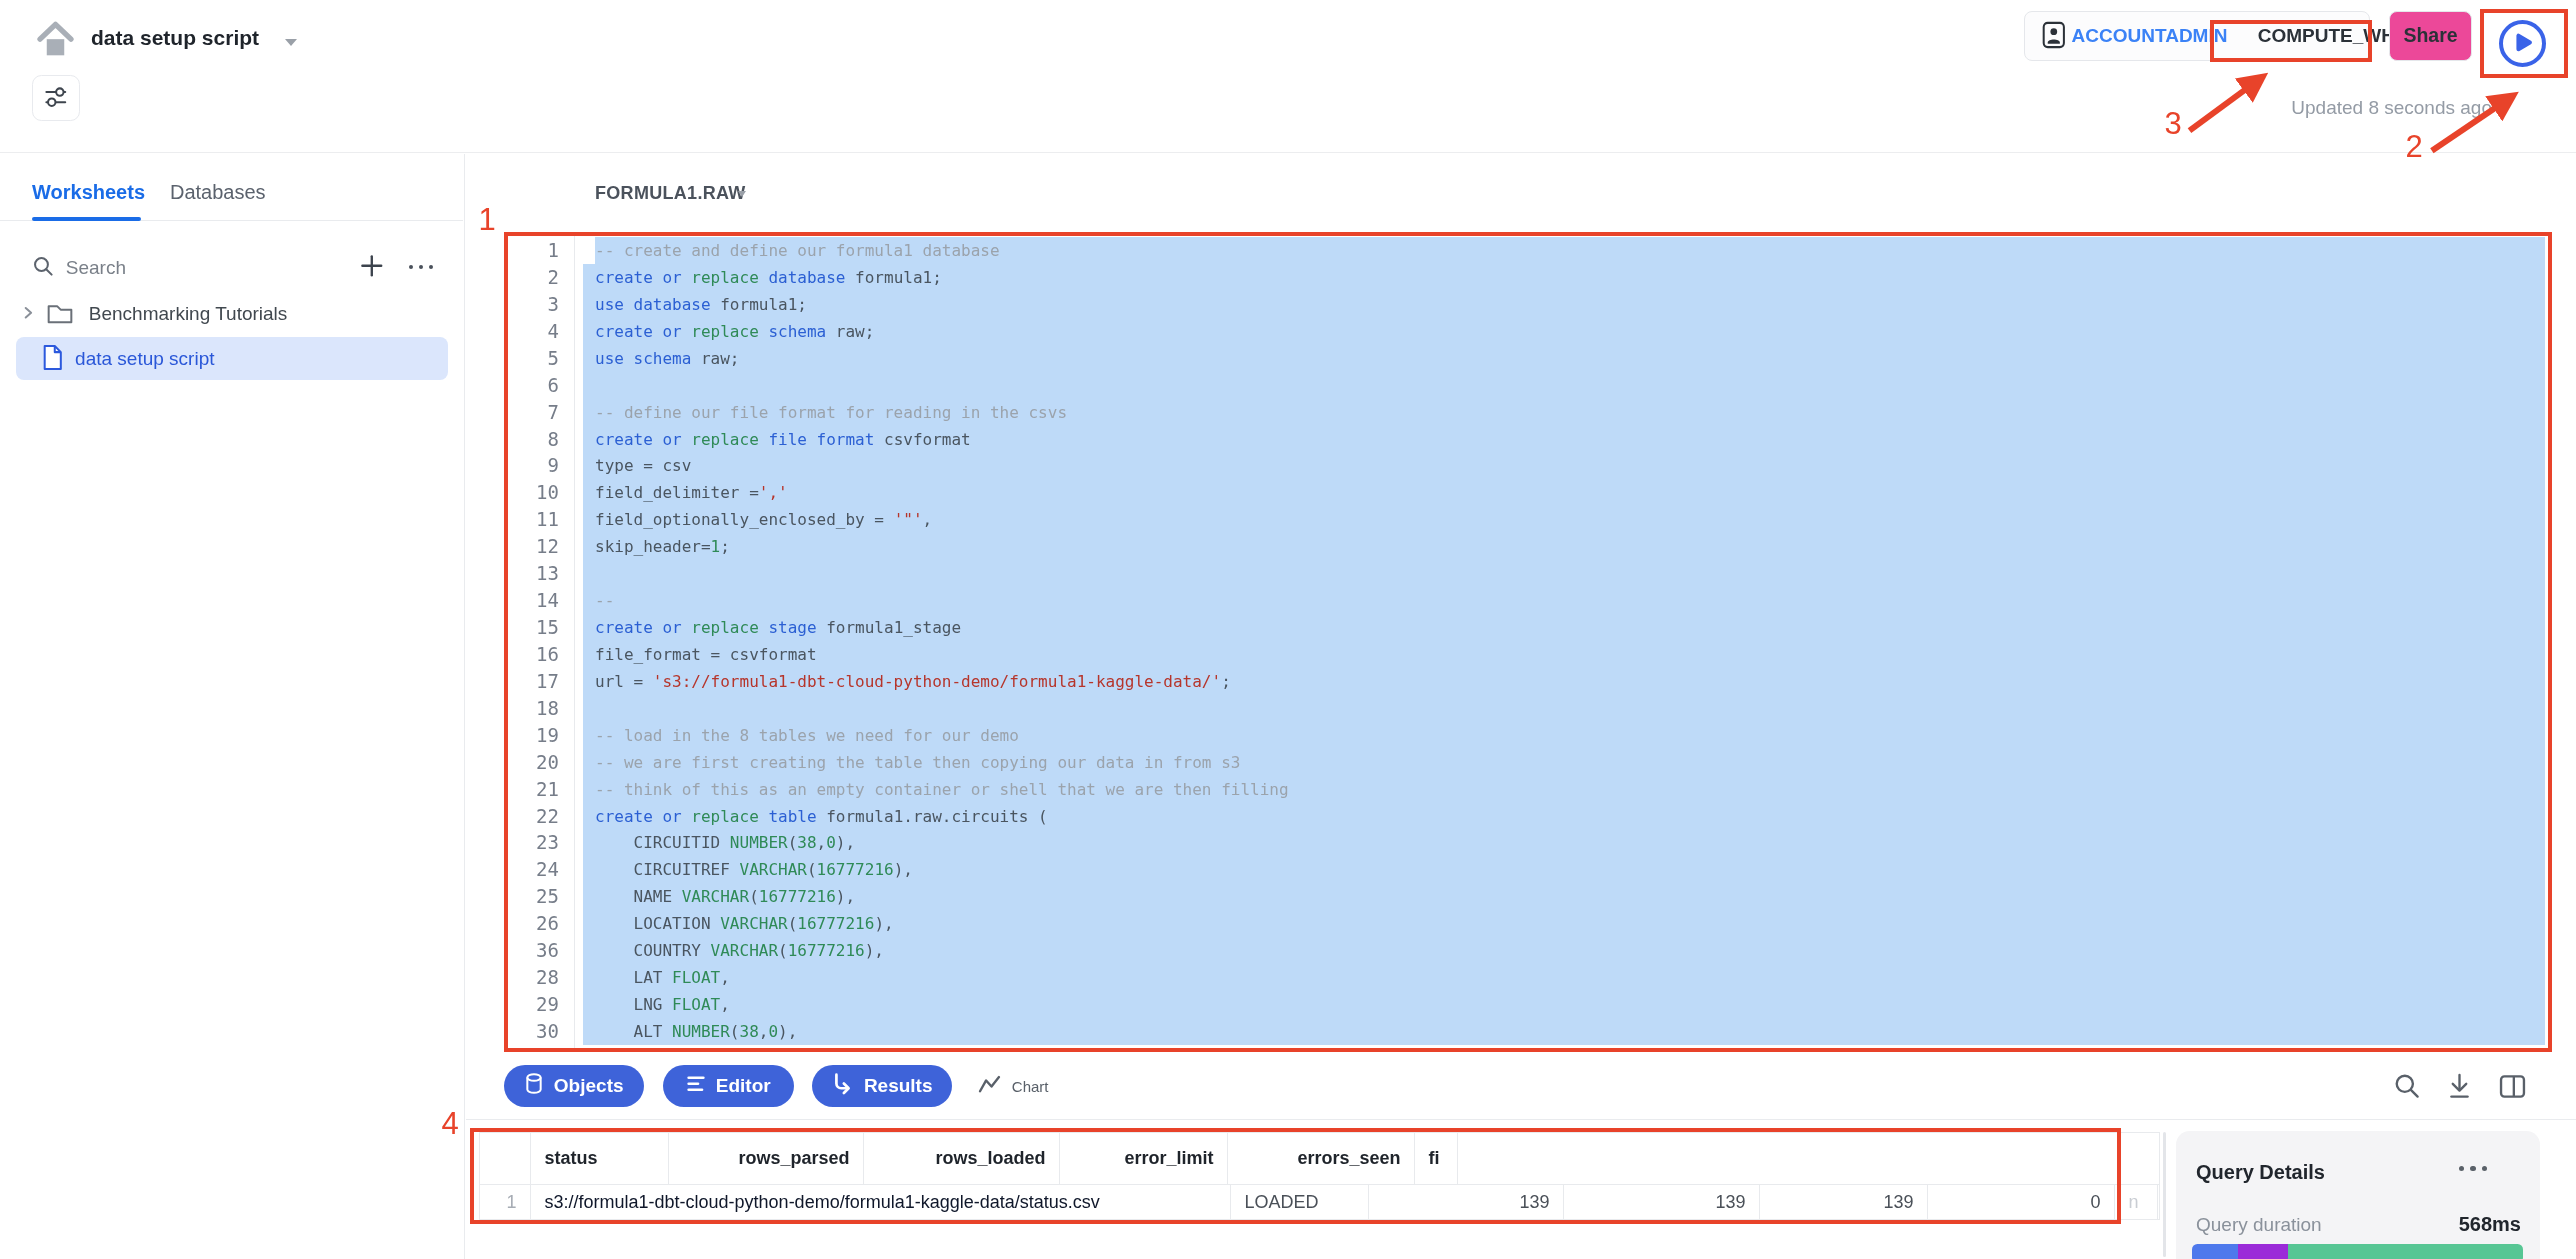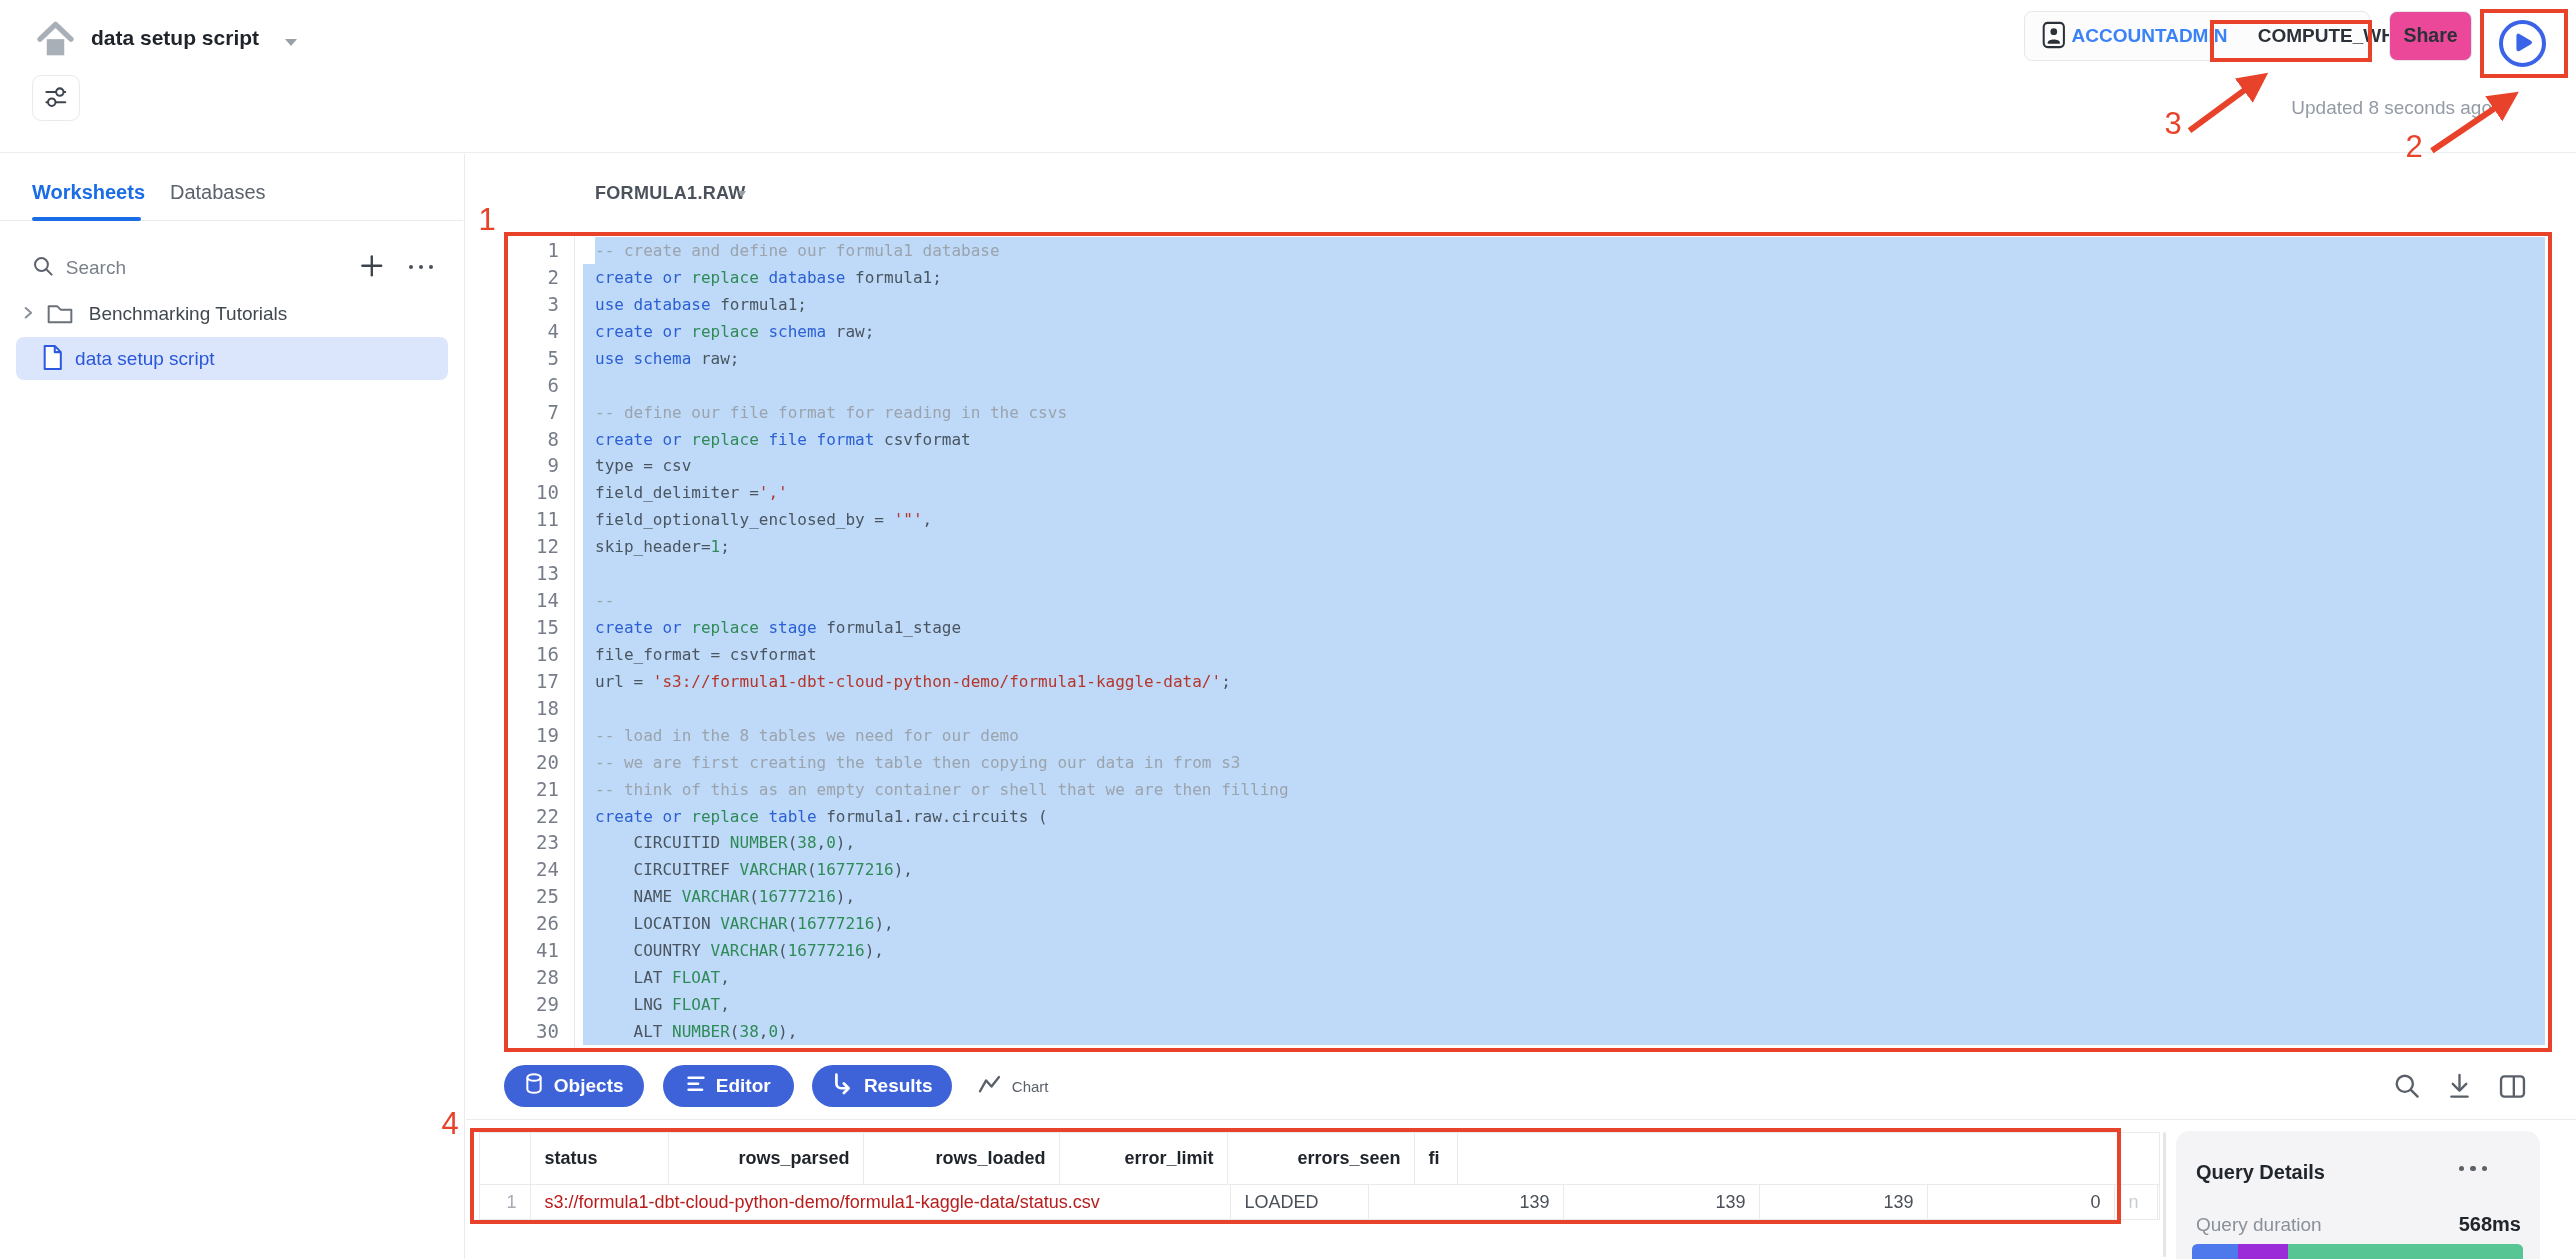--- a/index.html
+++ b/index.html
@@ -66,21 +66,21 @@
   #res-table { position:absolute; left:479px; top:1132px; width:1681px; border:1.3px solid #E8EAED; background:#fff; }
   .res-hrow, .res-drow { display:flex; }
   .res-hrow { height:51px; }
   .res-drow { height:35px; border-top:1.3px solid #E8EAED; }
   .hcell, .dcell { flex:none; border-right:1.3px solid #E8EAED; padding:0 13.5px; display:flex; align-items:center; overflow:hidden; white-space:nowrap; }
   .hcell { font-size:18px; font-weight:700; color:#1F242B; }
   .dcell { font-size:18px; color:#4A5058; }
   .al-right { justify-content:flex-end; }
   .rownum-h { }
   .rownum-d { color:#A6ACB4; justify-content:flex-end; }
-  .dcell.file { color:#b91c1c; }
+  .dcell.file { color:#0f172a; }
   .dcell.nullish { color:#C9CDD3; }
   #res-vscroll { position:absolute; left:2163px; top:1132px; width:3.4px; height:125px; background:#E3E5E9; border-radius:2px; }
 
   
   #query-card { position:absolute; left:2176px; top:1131px; width:364px; height:148px; background:#F4F4F6; border-radius:13.5px; }
   #qd-title { position:absolute; left:20px; top:30px; font-size:20px; font-weight:600; color:#21262D; }
   #qd-more { position:absolute; left:283px; top:35px; display:flex; gap:6px; }
   #qd-more i { width:5.4px; height:5.4px; background:#5A6169; }
   #qd-dur-label { position:absolute; left:20px; top:83px; font-size:19px; color:#8A919B; }
   #qd-dur-value { position:absolute; right:19px; top:82px; font-size:20px; font-weight:600; color:#21262D; }
@@ -226,21 +226,21 @@
       <div class="lnum" style="top: 431px;">17</div>
       <div class="lnum" style="top: 458px;">18</div>
       <div class="lnum" style="top: 485px;">19</div>
       <div class="lnum" style="top: 512px;">20</div>
       <div class="lnum" style="top: 539px;">21</div>
       <div class="lnum" style="top: 566px;">22</div>
       <div class="lnum" style="top: 592px;">23</div>
       <div class="lnum" style="top: 619px;">24</div>
       <div class="lnum" style="top: 646px;">25</div>
       <div class="lnum" style="top: 673px;">26</div>
-      <div class="lnum" style="top: 700px;">41</div>
+      <div class="lnum" style="top: 700px;">36</div>
       <div class="lnum" style="top: 727px;">28</div>
       <div class="lnum" style="top: 754px;">29</div>
       <div class="lnum" style="top: 781px;">30</div>
     </div>
   <div id="codelines">
       <div class="cline first" style="top: 0px;"><span class="tk-com">-- create and define our formula1 database</span></div>
       <div class="cline" style="top: 27px;"><span class="tk-kw">create or </span><span class="tk-grn">replace</span><span class="tk-kw"> database</span><span class="tk-id"> formula1;</span></div>
       <div class="cline" style="top: 54px;"><span class="tk-kw">use database</span><span class="tk-id"> formula1;</span></div>
       <div class="cline" style="top: 81px;"><span class="tk-kw">create or </span><span class="tk-grn">replace</span><span class="tk-kw"> schema</span><span class="tk-id"> raw;</span></div>
       <div class="cline" style="top: 108px;"><span class="tk-kw">use schema</span><span class="tk-id"> raw;</span></div>

